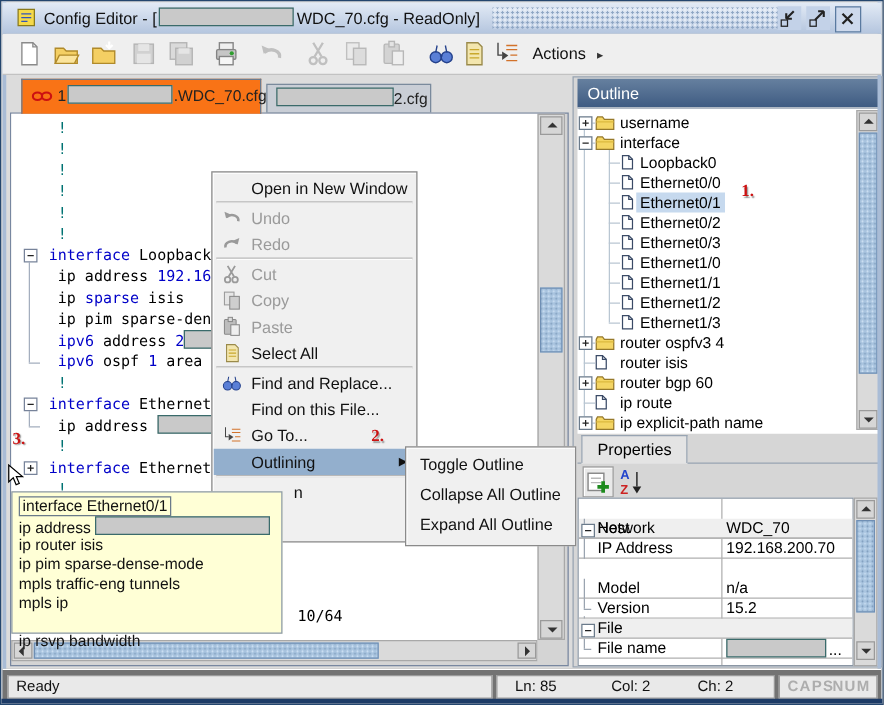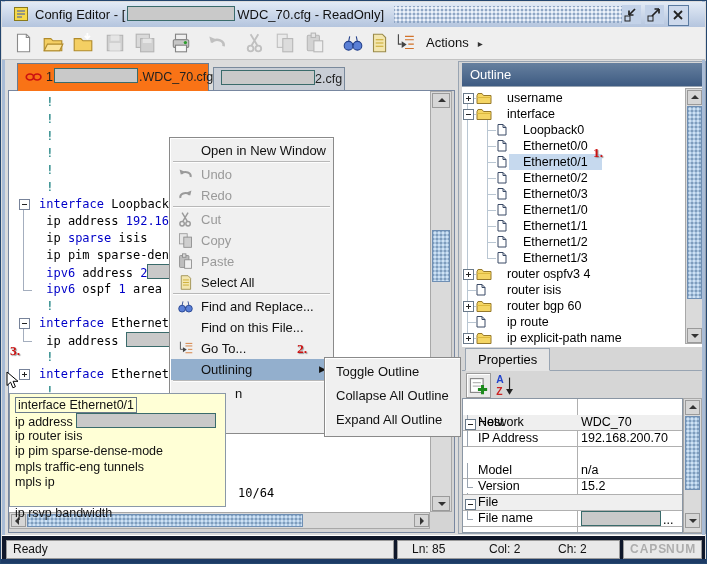--- a/index.html
+++ b/index.html
@@ -83,21 +83,21 @@
   .ttline{position:absolute;left:5px;right:3px;height:15px;line-height:15px;white-space:nowrap;}
   .ttline .bx{border:1px solid #6a7a8a;padding:0 2px;}
   .ttline .rbox{width:138px;margin-left:3px;}
 
   
   .rp{position:absolute;left:457px;top:60px;width:248px;height:473px;background:#d6d6d6;border:1px solid #98a4b2;box-sizing:border-box;}
   .ol-header{position:absolute;left:461px;top:62px;width:242px;height:23px;
     background:linear-gradient(#66809f,#3e5b82);color:#fff;font-size:13px;line-height:23px;padding-left:8px;box-sizing:border-box;}
   .tree{position:absolute;left:461px;top:85px;width:242px;height:260px;background:#fff;overflow:hidden;border-top:1px solid #98a4b2;}
   .trow{position:absolute;left:0;right:20px;height:16px;font-size:12.5px;line-height:16px;white-space:nowrap;}
-  .tlabel{position:absolute;top:0;padding:0 14px;}
+  .tlabel{position:absolute;top:0;padding:0 3px;}
   .tlabel.sel{background:#c6d9ee;}
   .tline{position:absolute;background:#b9c6d2;}
   .exp{position:absolute;width:9px;height:9px;background:#fff;border:1px solid #6a7a8a;z-index:2;}
   .exp i{position:absolute;left:2px;top:4px;width:5px;height:1px;background:#222;}
   .exp.plus b{position:absolute;left:4px;top:2px;width:1px;height:5px;background:#222;}
   .ticon{position:absolute;}
   .ticon svg{display:block}
 
   .props-strip{position:absolute;left:461px;top:347px;width:242px;height:23px;border-bottom:1px solid #98a4b2;box-sizing:border-box;}
   .props-tab{position:absolute;left:3px;top:0;height:23px;background:#e4e4e4;border:1px solid #98a4b2;border-bottom:1px solid #e4e4e4;
@@ -109,21 +109,21 @@
 
   .grid{position:absolute;left:461px;top:397px;width:221px;height:135px;background:#fff;border:1px solid #8a96a4;box-sizing:border-box;overflow:hidden;}
   .grow{position:absolute;left:0;width:219px;height:16px;font-size:12.5px;line-height:15px;border-bottom:1px solid #b0b0b0;box-sizing:border-box;}
   .grow.group{background:#efefef;}
   .gname{position:absolute;left:15px;top:0;white-space:nowrap;}
   .gval{position:absolute;left:118px;top:0;white-space:nowrap;}
   .gdiv{position:absolute;left:114px;top:0;bottom:0;width:1px;background:#b0b0b0;}
   .gl{position:absolute;background:#9aa4b0;}
 
   
-  .statusbar{position:absolute;left:1px;right:1px;top:534px;height:26px;background:#0f172a;border-top:1px solid #fff;z-index:2;}
+  .statusbar{position:absolute;left:1px;right:1px;top:534px;height:26px;background:#737373;border-top:1px solid #fff;z-index:2;}
   .sbox{position:absolute;top:4px;height:19px;background:#e9e9e9;border:1px solid #9a9a9a;box-sizing:border-box;
     font-size:12px;line-height:17px;color:#111;}
   .sbox span{position:absolute;top:0;}
   .caps{color:#adadad;font-weight:bold;letter-spacing:1px;}
 
   
   .ann{position:absolute;color:#cc1111;font-weight:bold;font-size:13.5px;text-shadow:1px 1px 1px #9a9a9a;z-index:20;font-family:"Liberation Serif",serif;}
   .cursor{position:absolute;z-index:25;}
 </style>
 </head>

